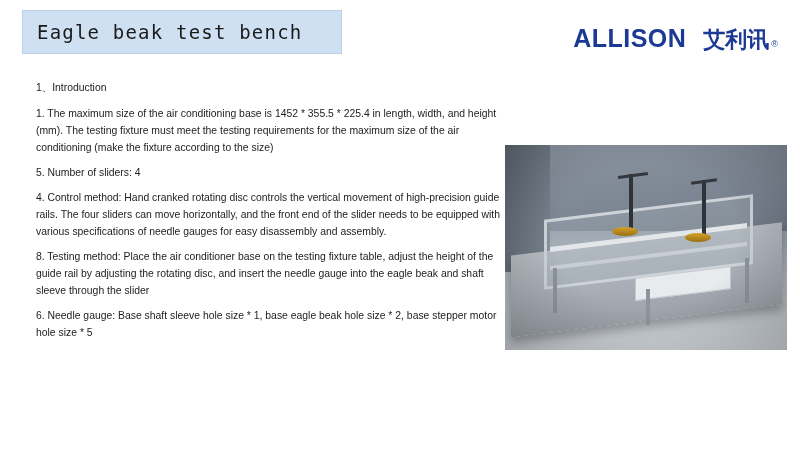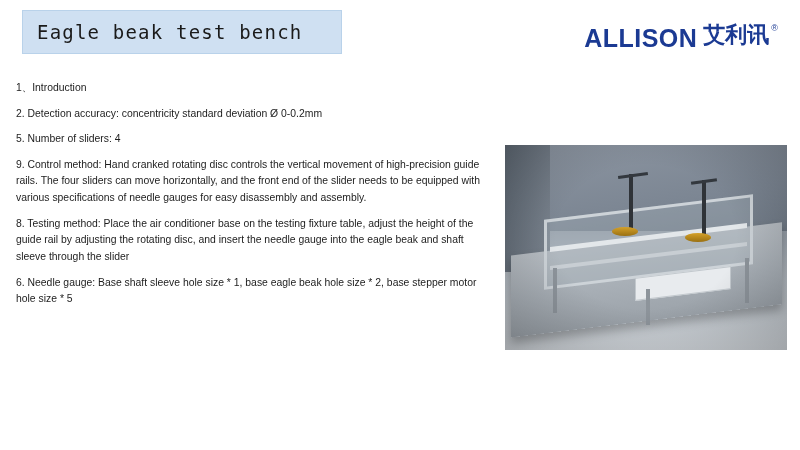--- a/index.html
+++ b/index.html
@@ -32,51 +32,51 @@
     font-size: 19px;
     color: #1a1a1a;
     letter-spacing: 1.2px;
     white-space: nowrap;
   }
 
   .logo {
     position: absolute;
     right: 22px; top: 26px;
     display: flex;
-    align-items: flex-start;
+    align-items: flex-end;
   }
   .logo-main {
     font-family: "Liberation Sans", sans-serif;
     font-weight: bold;
     font-size: 25px;
     color: #1b3a93;
     letter-spacing: 0.5px;
     line-height: 1;
   }
   .logo-cn {
-    font-family: Liberation Mono, monospace;
+    font-family: Liberation Sans, sans-serif;
     font-weight: bold;
     font-size: 22px;
     color: #1b3a93;
-    margin-left: 6px;
+    margin-left: 17px;
     line-height: 1;
   }
   .logo-reg {
     font-size: 9px;
     color: #1b3a93;
     margin-left: 2px;
     line-height: 1;
     position: relative;
     top: -2px;
   }
 
   
   .content {
     position: absolute;
-    left: 16px; top: 80px;
+    left: 36px; top: 80px;
     width: 470px;
   }
   .para {
     font-size: 10.4px;
     color: #1c1c1c;
     line-height: 1.62;
     margin: 0 0 8.5px 0;
     text-align: left;
   }
   .para.tight { margin-bottom: 8.5px; }
@@ -164,23 +164,23 @@
   </div>
 
   <div class="logo">
     <span class="logo-main">ALLISON</span>
     <span class="logo-cn">艾利讯</span>
     <span class="logo-reg">®</span>
   </div>
 
   <div class="content">
     <p class="para first">1、Introduction</p>
-    <p class="para tight">2. Detection accuracy: concentricity standard deviation Ø 0-0.2mm</p>
+    <p class="para">1. The maximum size of the air conditioning base is 1452 * 355.5 * 225.4 in length, width, and height (mm). The testing fixture must meet the testing requirements for the maximum size of the air conditioning (make the fixture according to the size)</p>
     <p class="para tight">5. Number of sliders: 4</p>
-    <p class="para">9. Control method: Hand cranked rotating disc controls the vertical movement of high-precision guide rails. The four sliders can move horizontally, and the front end of the slider needs to be equipped with various specifications of needle gauges for easy disassembly and assembly.</p>
+    <p class="para">4. Control method: Hand cranked rotating disc controls the vertical movement of high-precision guide rails. The four sliders can move horizontally, and the front end of the slider needs to be equipped with various specifications of needle gauges for easy disassembly and assembly.</p>
     <p class="para">8. Testing method: Place the air conditioner base on the testing fixture table, adjust the height of the guide rail by adjusting the rotating disc, and insert the needle gauge into the eagle beak and shaft sleeve through the slider</p>
     <p class="para">6. Needle gauge: Base shaft sleeve hole size * 1, base eagle beak hole size * 2, base stepper motor hole size * 5</p>
   </div>
 
   <div class="photo">
     <div class="ph-sky"></div>
     <div class="ph-floor"></div>
     <div class="ph-wall-l"></div>
     <div class="ph-table"></div>
     <div class="ph-frame"></div>

